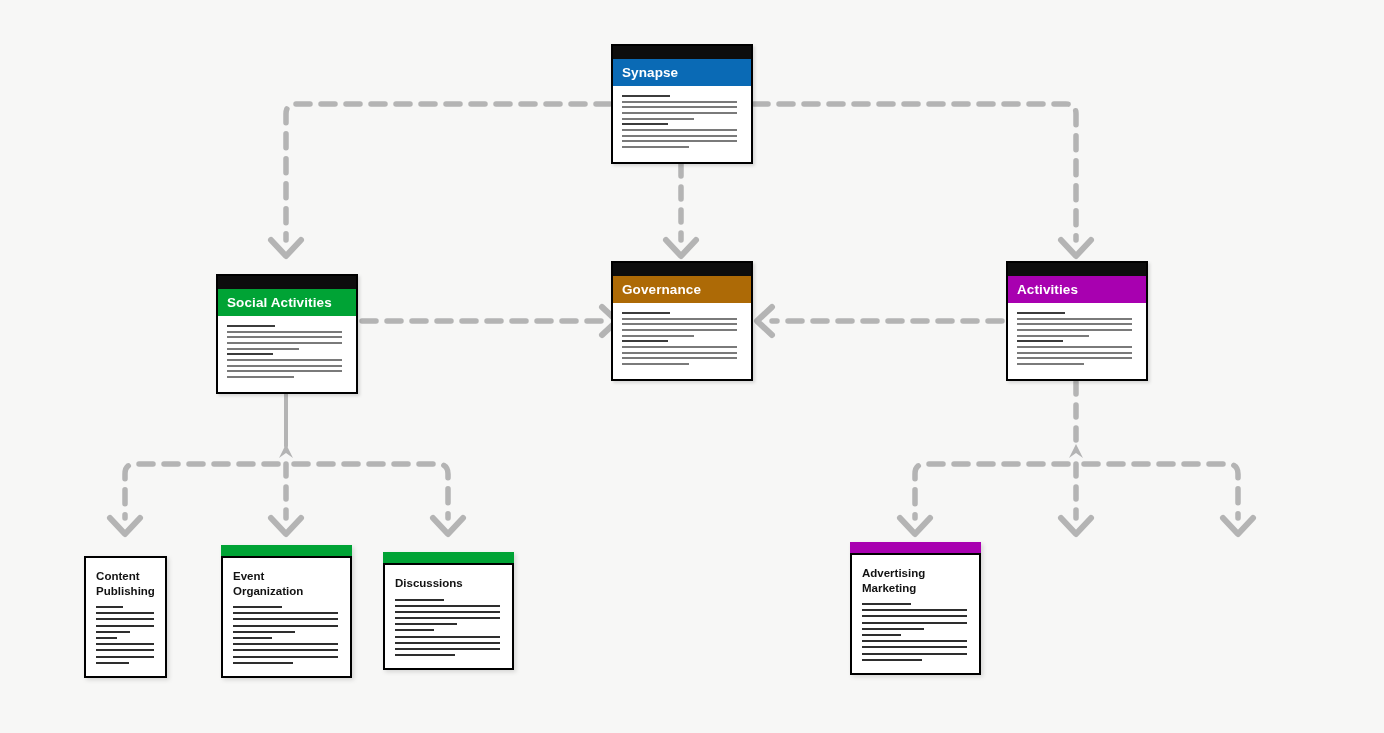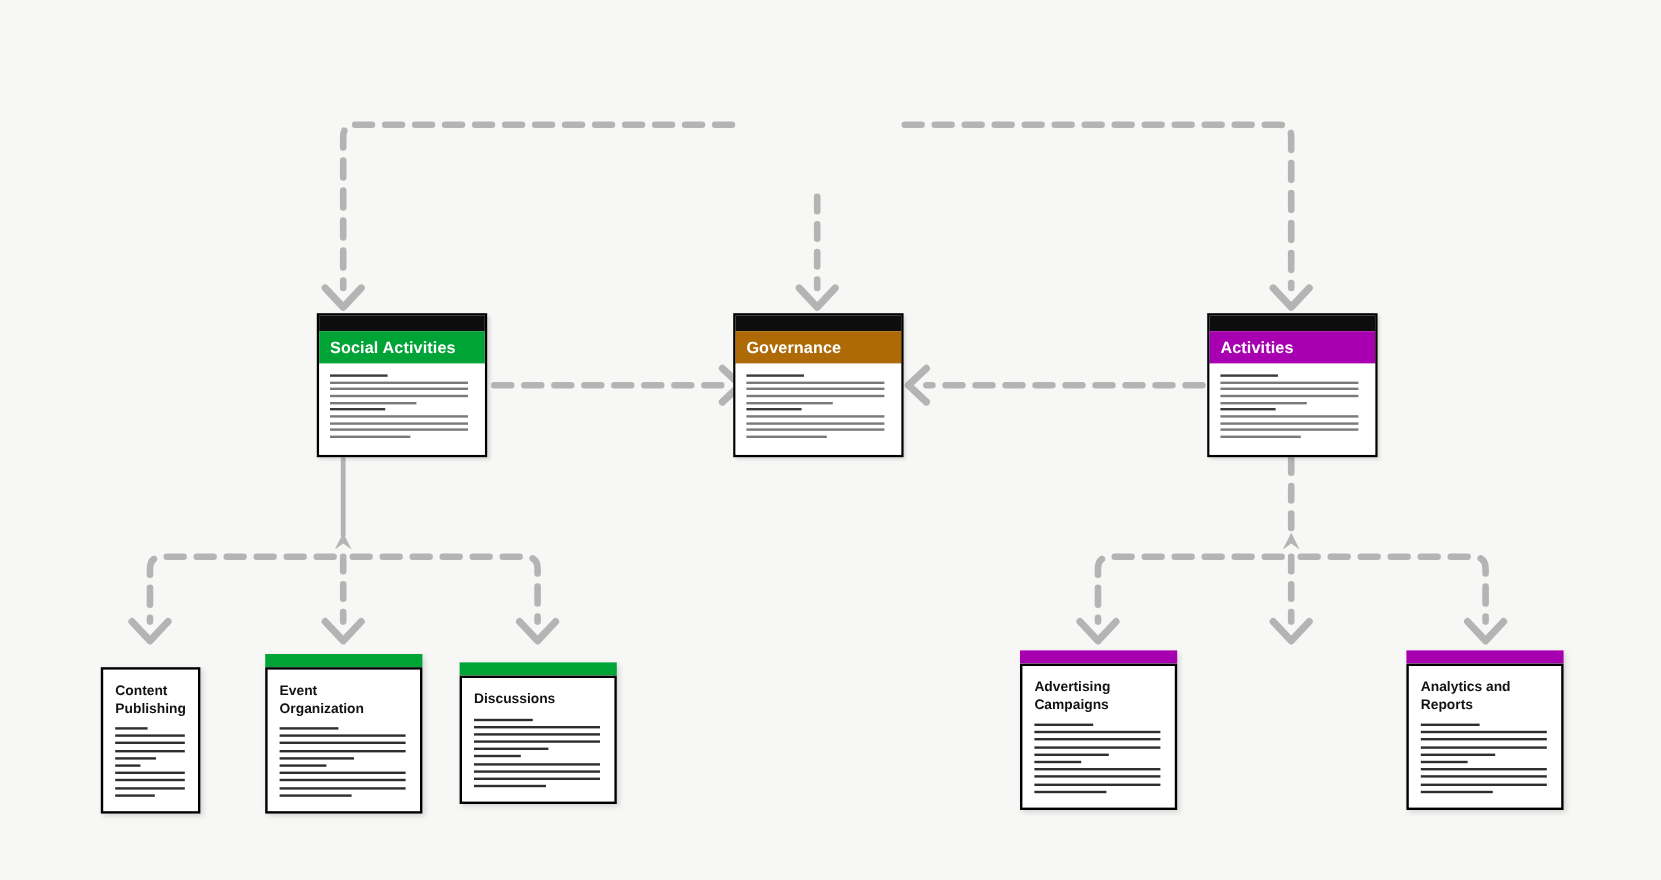--- a/index.html
+++ b/index.html
@@ -110,22 +110,40 @@
       <path d="M 1061 518 L 1076 534 L 1091 518"></path>
       <path d="M 1223 518 L 1238 534 L 1253 518"></path>
     </g>
 
     <g fill="#b4b4b4" stroke="none">
       <path d="M 286 444 L 293 458 L 286 453 L 279 458 Z"></path>
       <path d="M 1076 444 L 1083 458 L 1076 453 L 1069 458 Z"></path>
     </g>
   </svg>
 
-
-  <div class="card" style="left:216px; top:261px; width:142px; height:120px;margin-left:48px;">
+  <div class="card" style="left:611px; top:44px; width:142px; height:120px;">
+    <div class="blackstrip"></div>
+    <div class="titlebar" style="background:#0a6ab5;">Synapse</div>
+    <div class="body">
+      <div class="lines">
+        <i class="dk" style="width:40%"></i>
+        <i style="width:96%"></i>
+        <i style="width:96%"></i>
+        <i style="width:96%"></i>
+        <i style="width:60%"></i>
+        <i class="dk" style="width:38%"></i>
+        <i style="width:96%"></i>
+        <i style="width:96%"></i>
+        <i style="width:96%"></i>
+        <i style="width:56%"></i>
+      </div>
+    </div>
+  </div>
+
+  <div class="card" style="left:216px; top:274px; width:142px; height:120px;">
     <div class="blackstrip"></div>
     <div class="titlebar" style="background:#00a335;">Social Activities</div>
     <div class="body">
       <div class="lines">
         <i class="dk" style="width:40%"></i>
         <i style="width:96%"></i>
         <i style="width:96%"></i>
         <i style="width:96%"></i>
         <i style="width:60%"></i>
         <i class="dk" style="width:38%"></i>
@@ -231,50 +249,31 @@
         <i style="width:98%"></i>
         <i style="width:56%"></i>
       </div>
     </div>
   </div>
 
   <div class="leaf" style="left:850px; top:542px; width:131px; height:126px;">
     <div class="topbar" style="background:#a800b0;"></div>
     <div class="shell">
       <div class="leaftitle">Advertising
-Campaigns</div>
-      <div class="lines">
-        <i style="width:46%"></i>
-        <i style="width:98%"></i>
-        <i style="width:98%"></i>
-        <i style="width:98%"></i>
-        <i style="width:58%"></i>
-        <i style="width:36%"></i>
-        <i style="width:98%"></i>
-        <i style="width:98%"></i>
-        <i style="width:98%"></i>
-        <i style="width:56%"></i>
-      </div>
-    </div>
-  </div>
-
-
-  <div class="leaf" style="left:1172px; top:542px; width:131px; height:126px;">
-    <div class="topbar" style="background:#a800b0;"></div>
-    <div class="shell">
-      <div class="leaftitle">Analytics and
-Reports</div>
-      <div class="lines">
-        <i style="width:46%"></i>
-        <i style="width:98%"></i>
-        <i style="width:98%"></i>
-        <i style="width:98%"></i>
-        <i style="width:58%"></i>
-        <i style="width:36%"></i>
-        <i style="width:98%"></i>
-        <i style="width:98%"></i>
-        <i style="width:98%"></i>
-        <i style="width:56%"></i>
-      </div>
-    </div>
-  </div>
+Marketing</div>
+      <div class="lines">
+        <i style="width:46%"></i>
+        <i style="width:98%"></i>
+        <i style="width:98%"></i>
+        <i style="width:98%"></i>
+        <i style="width:58%"></i>
+        <i style="width:36%"></i>
+        <i style="width:98%"></i>
+        <i style="width:98%"></i>
+        <i style="width:98%"></i>
+        <i style="width:56%"></i>
+      </div>
+    </div>
+  </div>
+
+
 
 </div>
 
 </body></html>

